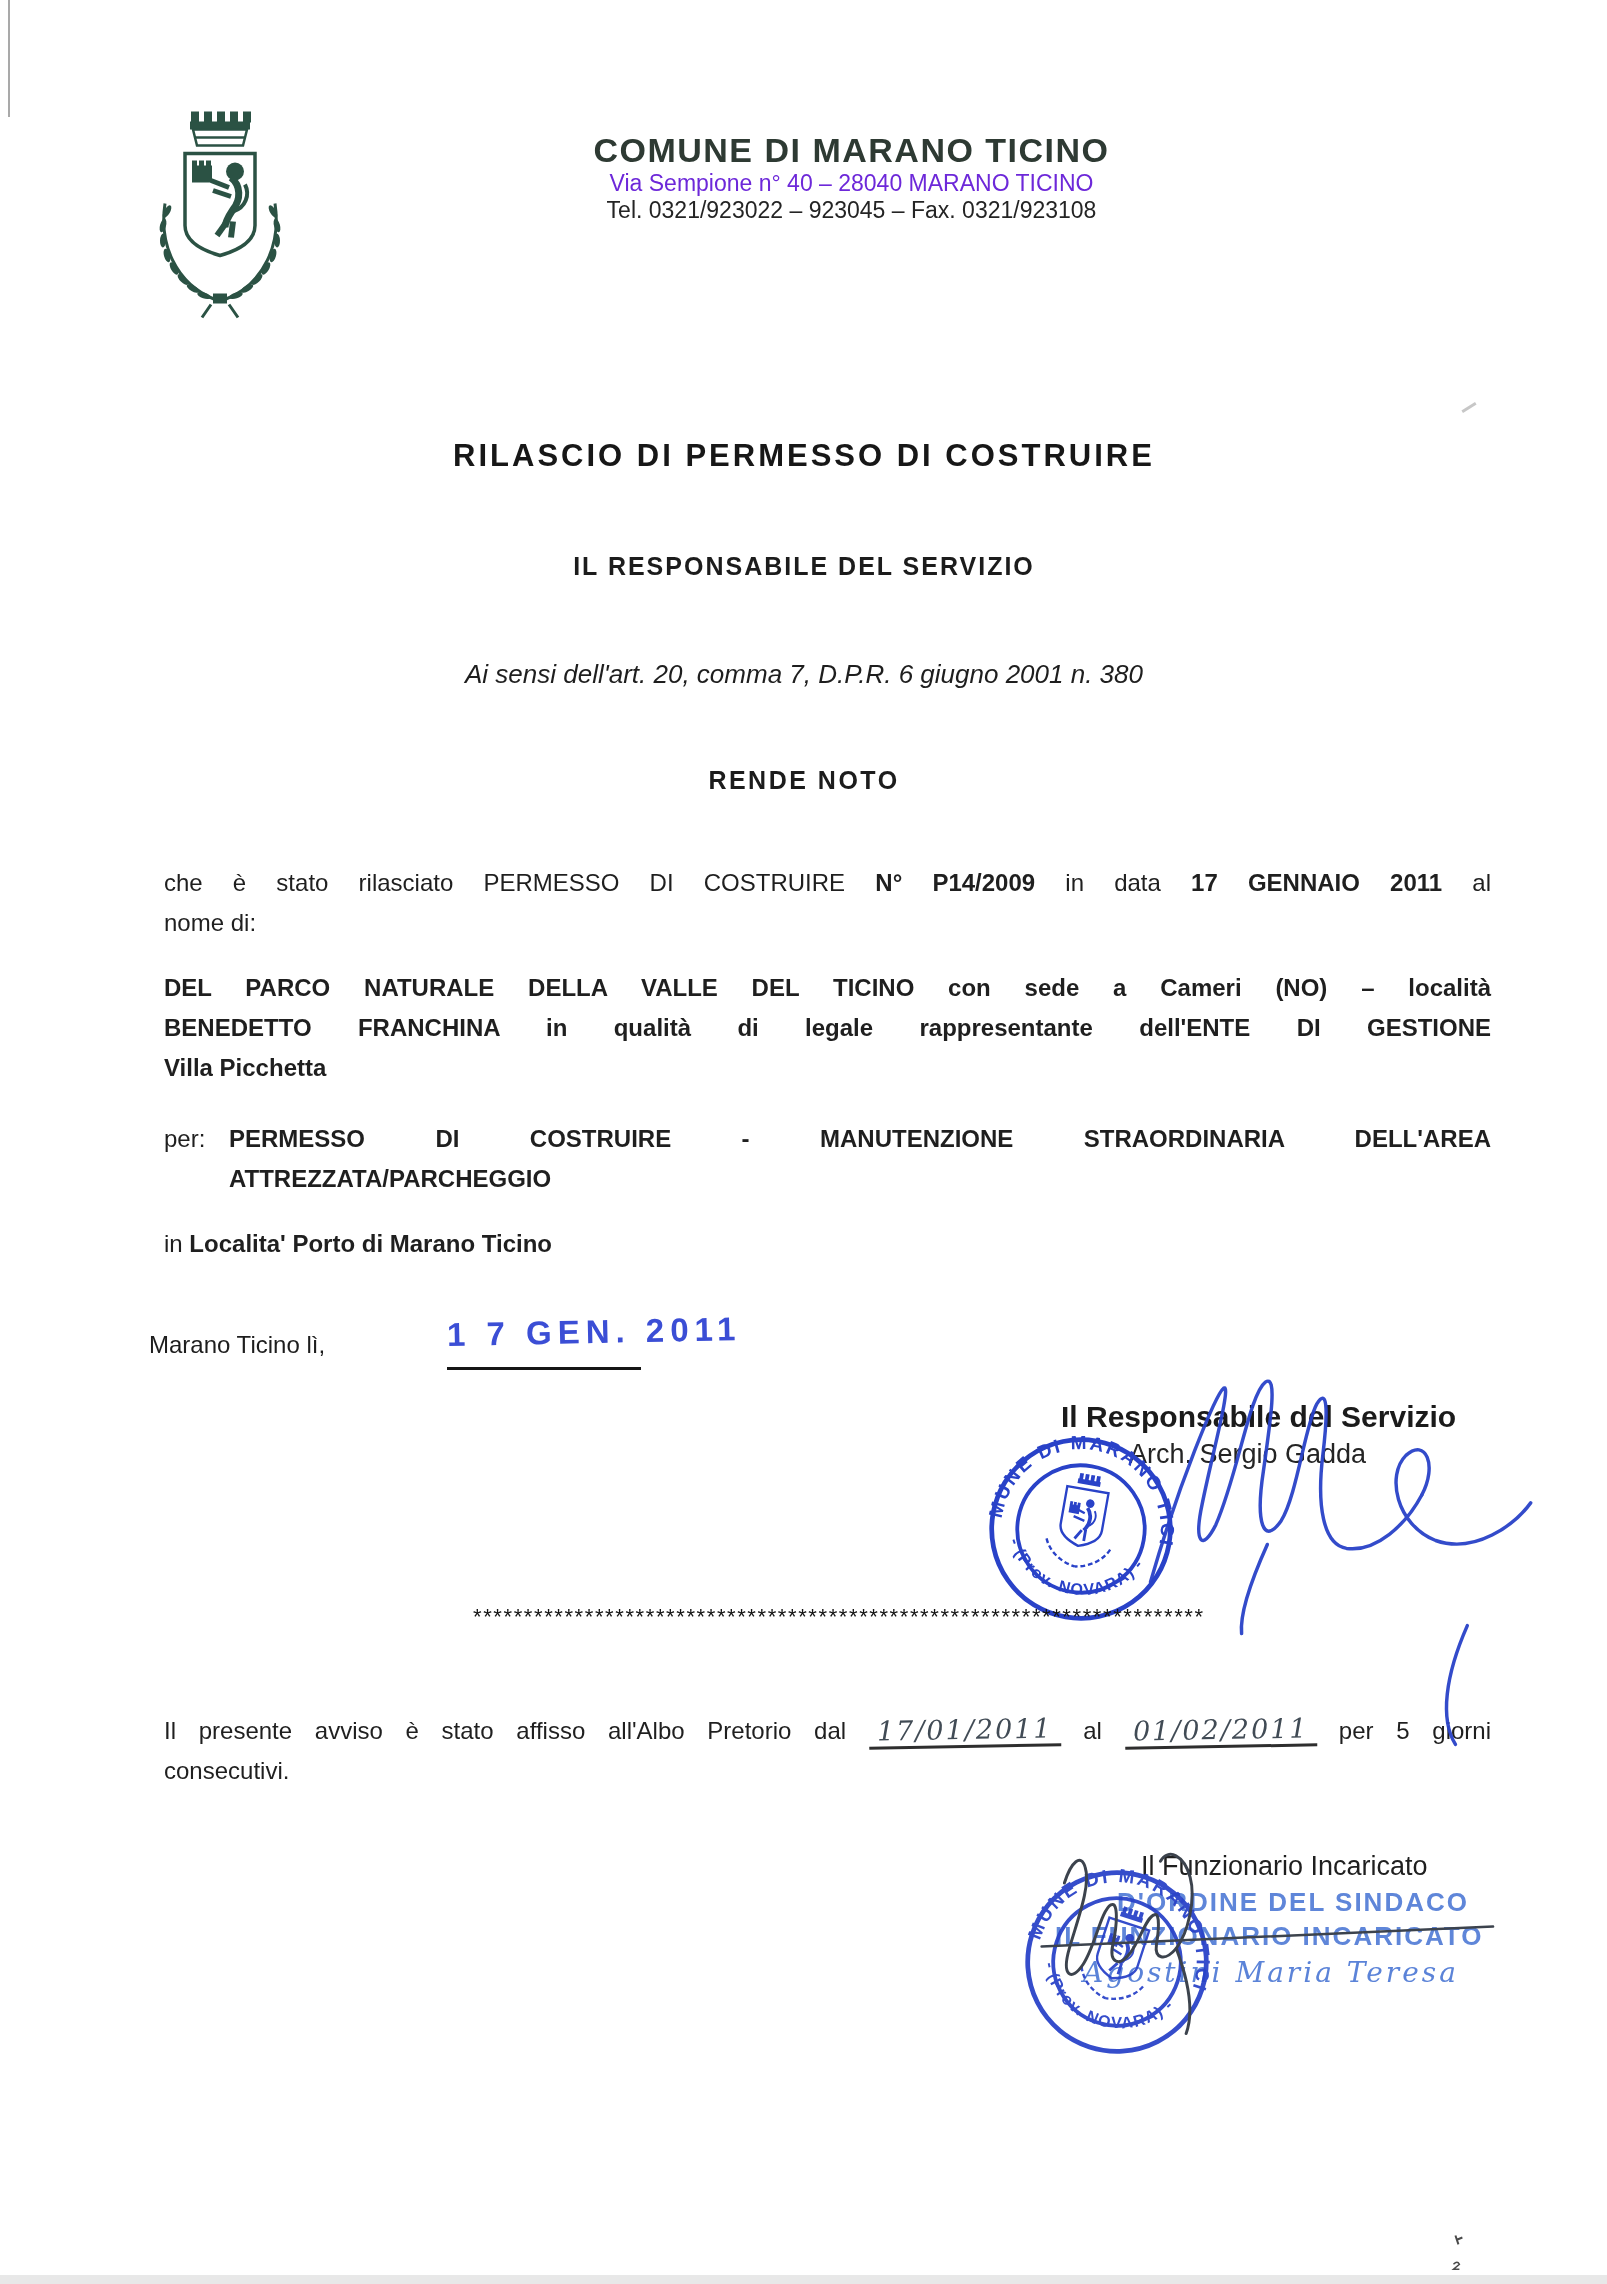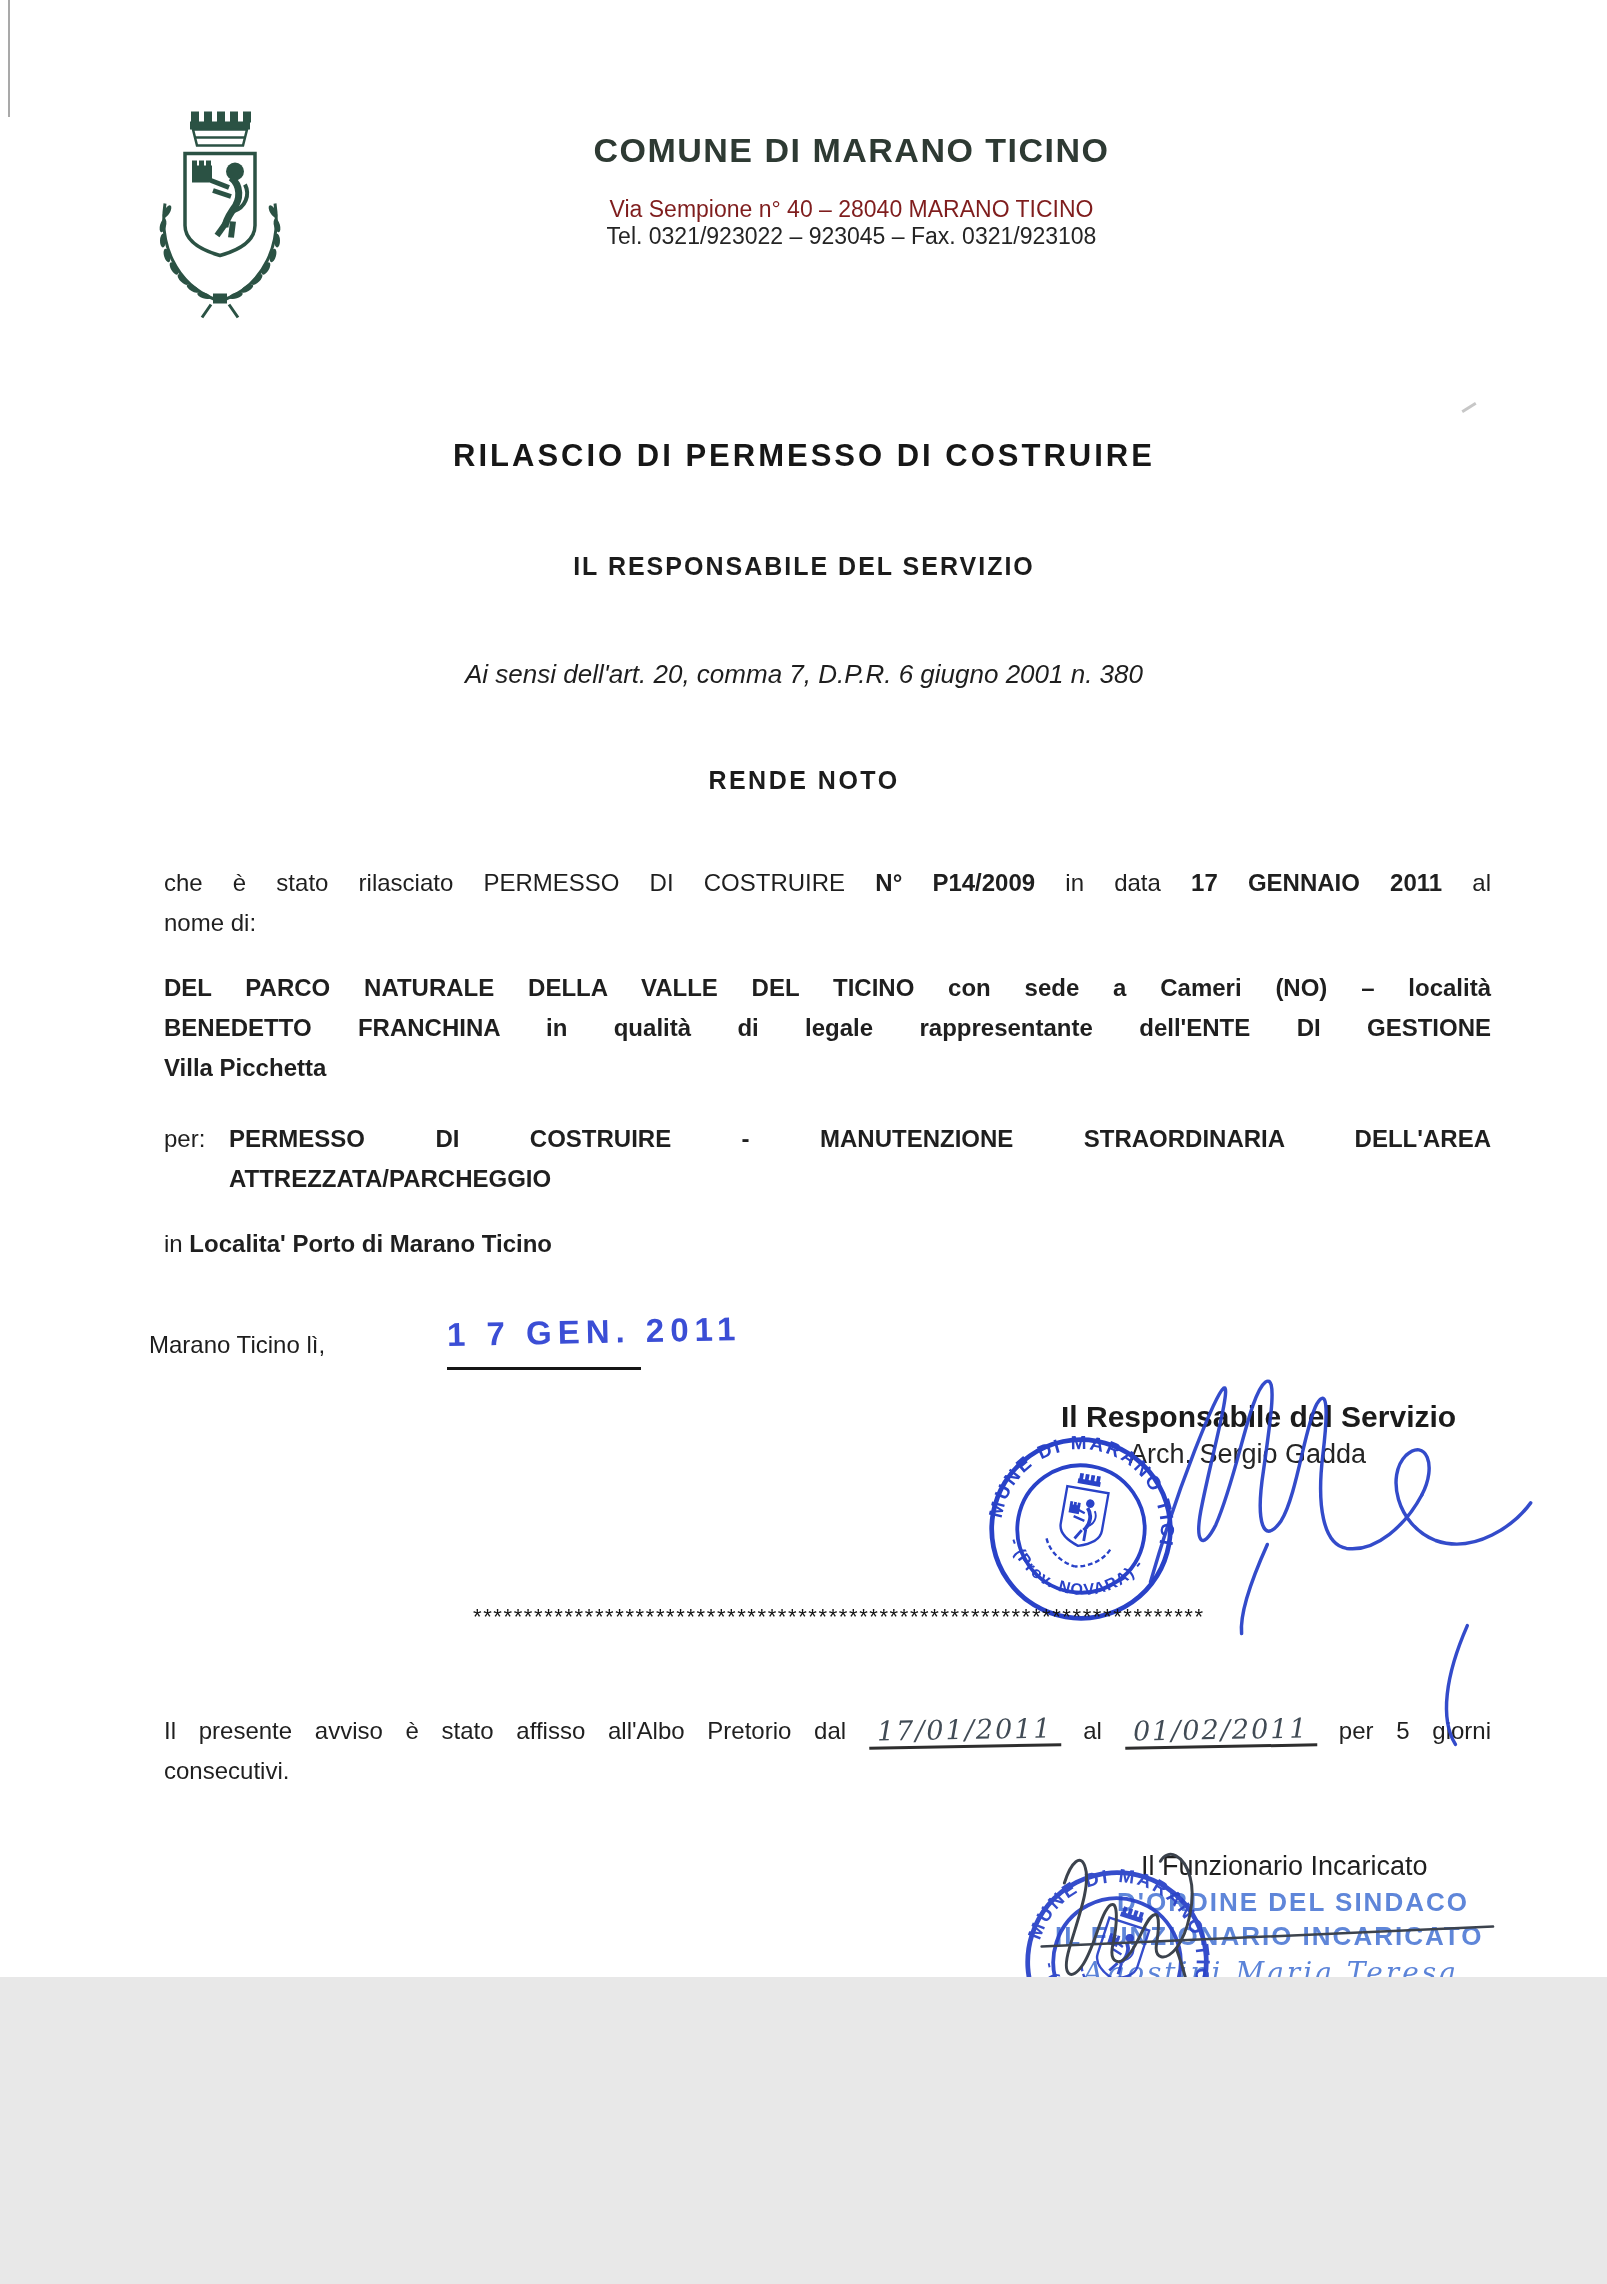--- a/index.html
+++ b/index.html
@@ -1,25 +1,25 @@
 <!DOCTYPE html>
 <html><head>
 <meta charset="utf-8">
 <style>
   html,body{margin:0;padding:0;background:#e8e8e8;}
   .page{
-    position:relative;width:1608px;height:1977px;background:#ffffff;
+    position:relative;width:1608px;height:2275px;background:#ffffff;
     font-family:"Liberation Sans",sans-serif;color:#1d1d1d;overflow:hidden;
   }
   .abs{position:absolute;}
   
   .header-text{left:426px;top:131px;width:851px;text-align:center;}
   .muni{font-size:34px;font-weight:bold;letter-spacing:1.5px;color:#2e3a33;}
   .prov{font-size:31px;font-style:italic;color:#2b2b2b;margin-top:4px;}
-  .addr{font-size:23px;color:#7f1d1d;margin-top:26px;}
+  .addr{font-size:23px;color:#6d28d9;}
   .phone{font-size:23px;color:#242424;}
   .crest{left:145px;top:103px;width:150px;height:226px;}
   
   .title{left:0;top:438px;width:1608px;text-align:center;font-size:31px;font-weight:bold;letter-spacing:3px;color:#171717;}
   .subtitle{left:0;top:552px;width:1608px;text-align:center;font-size:25px;font-weight:bold;letter-spacing:2px;color:#1c1c1c;}
   .legal{left:0;top:659px;width:1608px;text-align:center;font-size:26px;font-style:italic;color:#1e1e1e;}
   .rende{left:0;top:766px;width:1608px;text-align:center;font-size:25px;font-weight:bold;letter-spacing:2.5px;color:#1c1c1c;}
   
   .para{left:164px;width:1327px;font-size:24px;line-height:40px;color:#1f1f1f;}
   .just{text-align:justify;text-align-last:justify;}

